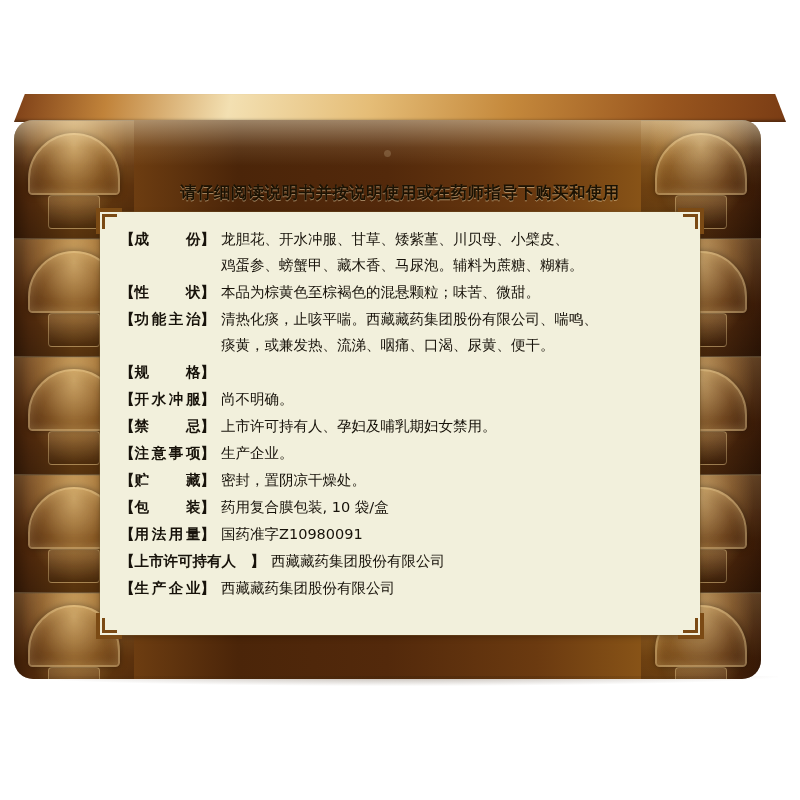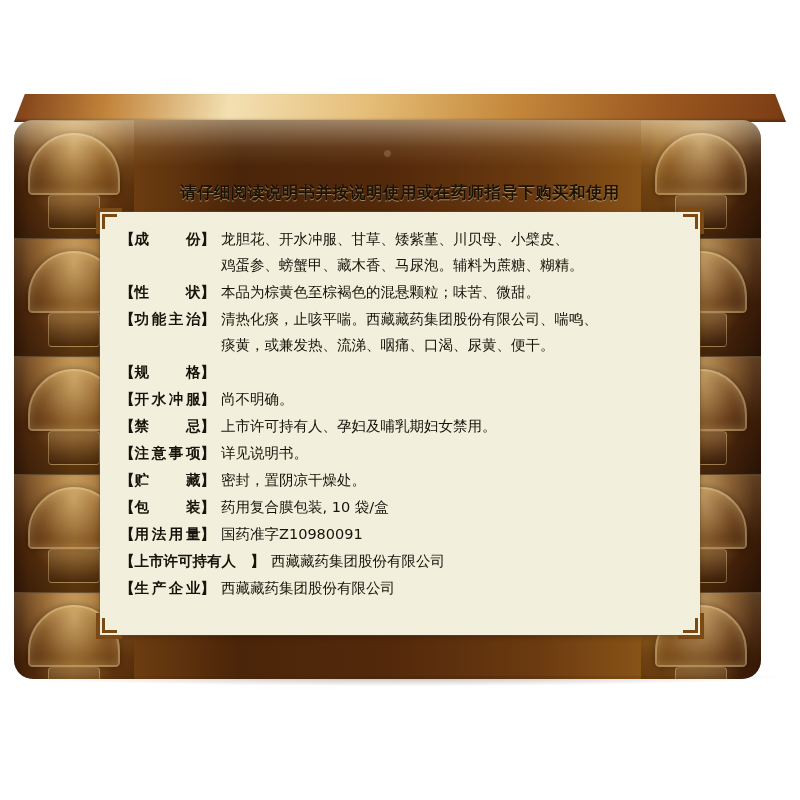--- a/index.html
+++ b/index.html
@@ -269,21 +269,21 @@
           <div class="spec-row k4">
             <div class="spec-key"><span class="brk">【</span><span class="kt">开水冲服</span><span class="brk">】</span></div>
             <div class="spec-val indent">尚不明确。</div>
           </div>
           <div class="spec-row k2">
             <div class="spec-key"><span class="brk">【</span><span class="kt">禁忌</span><span class="brk">】</span></div>
             <div class="spec-val indent">上市许可持有人、孕妇及哺乳期妇女禁用。</div>
           </div>
           <div class="spec-row k4">
             <div class="spec-key"><span class="brk">【</span><span class="kt">注意事项</span><span class="brk">】</span></div>
-            <div class="spec-val indent">详见说明书。</div>
+            <div class="spec-val indent">生产企业。</div>
           </div>
           <div class="spec-row k2">
             <div class="spec-key"><span class="brk">【</span><span class="kt">贮藏</span><span class="brk">】</span></div>
             <div class="spec-val indent">密封，置阴凉干燥处。</div>
           </div>
           <div class="spec-row k2">
             <div class="spec-key"><span class="brk">【</span><span class="kt">包装</span><span class="brk">】</span></div>
             <div class="spec-val indent">药用复合膜包装, 10 袋/盒</div>
           </div>
           <div class="spec-row k4">

